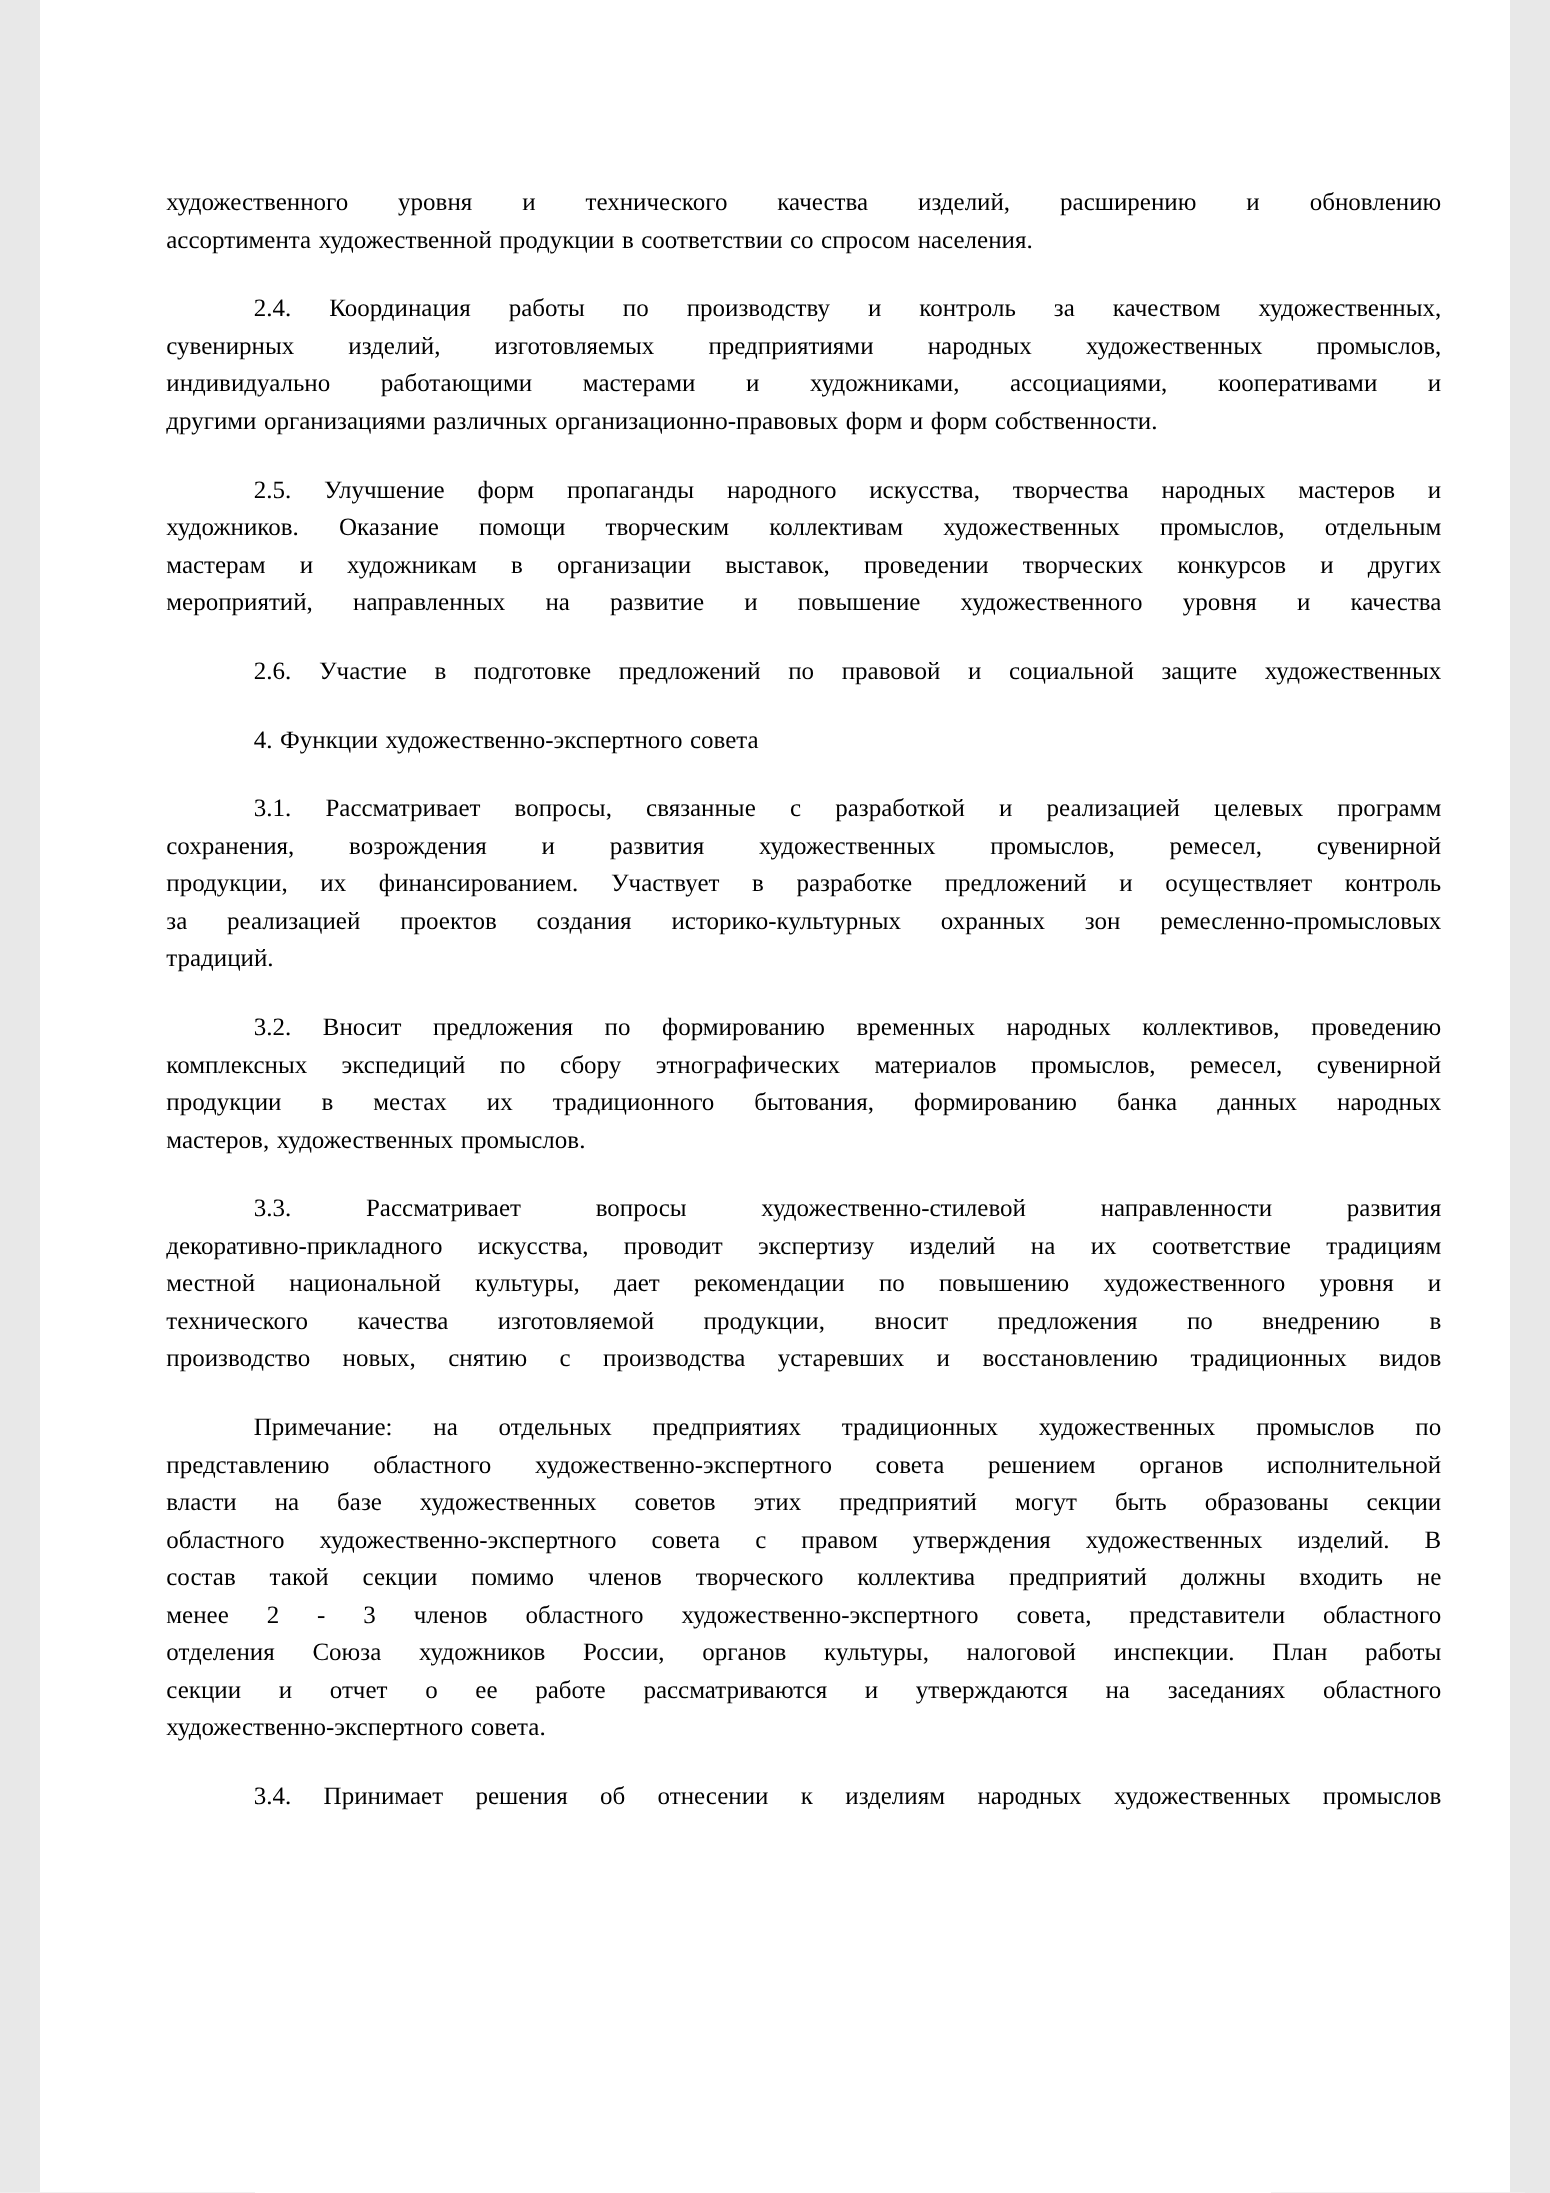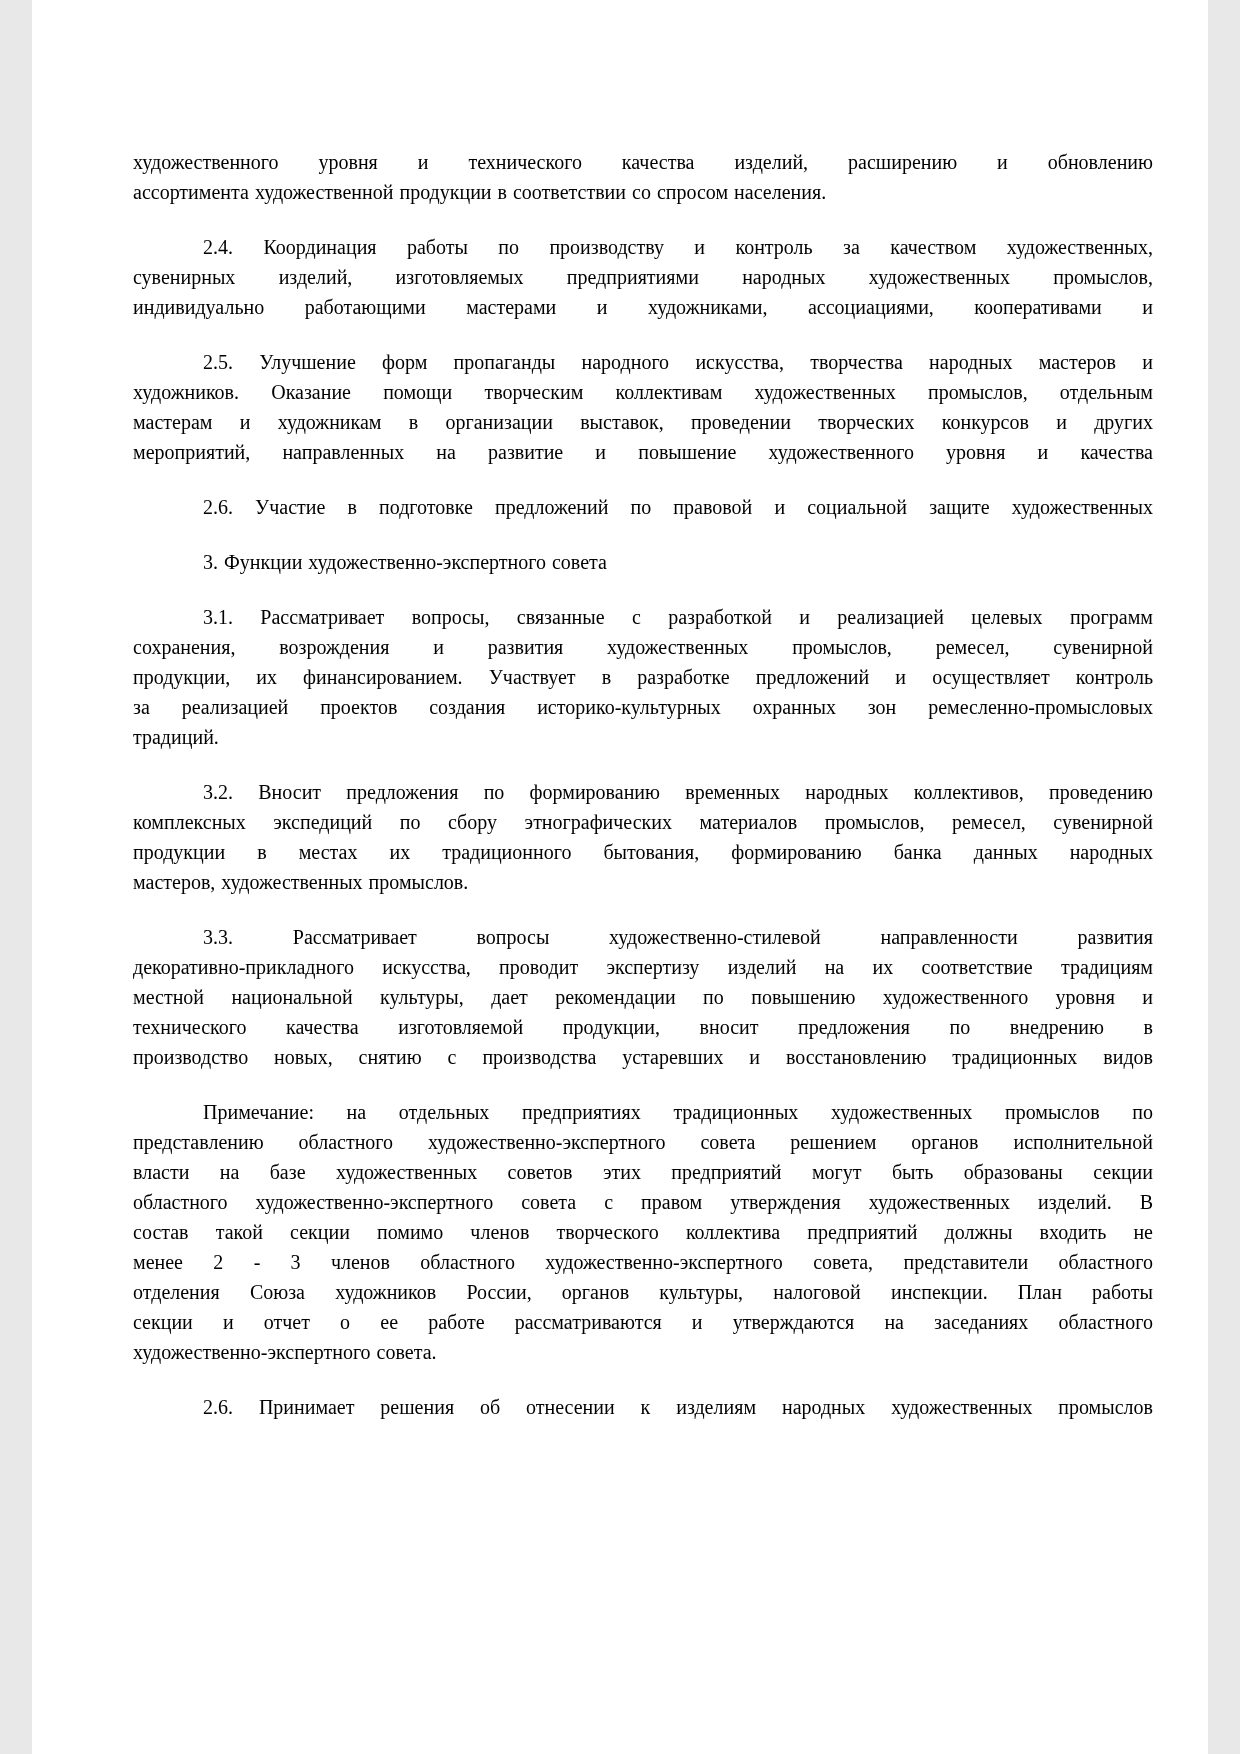--- a/index.html
+++ b/index.html
@@ -49,30 +49,30 @@
 </head>
 <body>
 
 <div class="page">
   <div>
 
     <p class="para no-indent"><span class="jl">художественного уровня и технического качества изделий, расширению и обновлению</span><span class="ll">ассортимента художественной продукции в соответствии со спросом населения.</span></p>
 
     <p class="para"><span class="jl">2.4. Координация работы по производству и контроль за качеством художественных,
 сувенирных изделий, изготовляемых предприятиями народных художественных промыслов,
-индивидуально работающими мастерами и художниками, ассоциациями, кооперативами и</span></p>
+индивидуально работающими мастерами и художниками, ассоциациями, кооперативами и</span><span class="ll">другими организациями различных организационно-правовых форм и форм собственности.</span></p>
 
     <p class="para"><span class="jl">2.5. Улучшение форм пропаганды народного искусства, творчества народных мастеров и
 художников. Оказание помощи творческим коллективам художественных промыслов, отдельным
 мастерам и художникам в организации выставок, проведении творческих конкурсов и других
 мероприятий, направленных на развитие и повышение художественного уровня и качества</span></p>
 
     <p class="para"><span class="jl">2.6. Участие в подготовке предложений по правовой и социальной защите художественных</span></p>
 
-    <p class="para plain">3. Функции художественно-экспертного совета</p>
+    <p class="para plain">4. Функции художественно-экспертного совета</p>
 
 
     <p class="para"><span class="jl">3.1. Рассматривает вопросы, связанные с разработкой и реализацией целевых программ
 сохранения, возрождения и развития художественных промыслов, ремесел, сувенирной
 продукции, их финансированием. Участвует в разработке предложений и осуществляет контроль
 за реализацией проектов создания историко-культурных охранных зон ремесленно-промысловых</span><span class="ll">традиций.</span></p>
 
     <p class="para"><span class="jl">3.2. Вносит предложения по формированию временных народных коллективов, проведению
 комплексных экспедиций по сбору этнографических материалов промыслов, ремесел, сувенирной
 продукции в местах их традиционного бытования, формированию банка данных народных</span><span class="ll">мастеров, художественных промыслов.</span></p>
@@ -85,16 +85,16 @@
 
     <p class="para"><span class="jl">Примечание: на отдельных предприятиях традиционных художественных промыслов по
 представлению областного художественно-экспертного совета решением органов исполнительной
 власти на базе художественных советов этих предприятий могут быть образованы секции
 областного художественно-экспертного совета с правом утверждения художественных изделий. В
 состав такой секции помимо членов творческого коллектива предприятий должны входить не
 менее 2 - 3 членов областного художественно-экспертного совета, представители областного
 отделения Союза художников России, органов культуры, налоговой инспекции. План работы
 секции и отчет о ее работе рассматриваются и утверждаются на заседаниях областного</span><span class="ll">художественно-экспертного совета.</span></p>
 
-    <p class="para stretch">2.6. Принимает решения об отнесении к изделиям народных художественных промыслов</p>
+    <p class="para stretch">3.4. Принимает решения об отнесении к изделиям народных художественных промыслов</p>
 
   </div>
 </div>
 
 </body></html>

